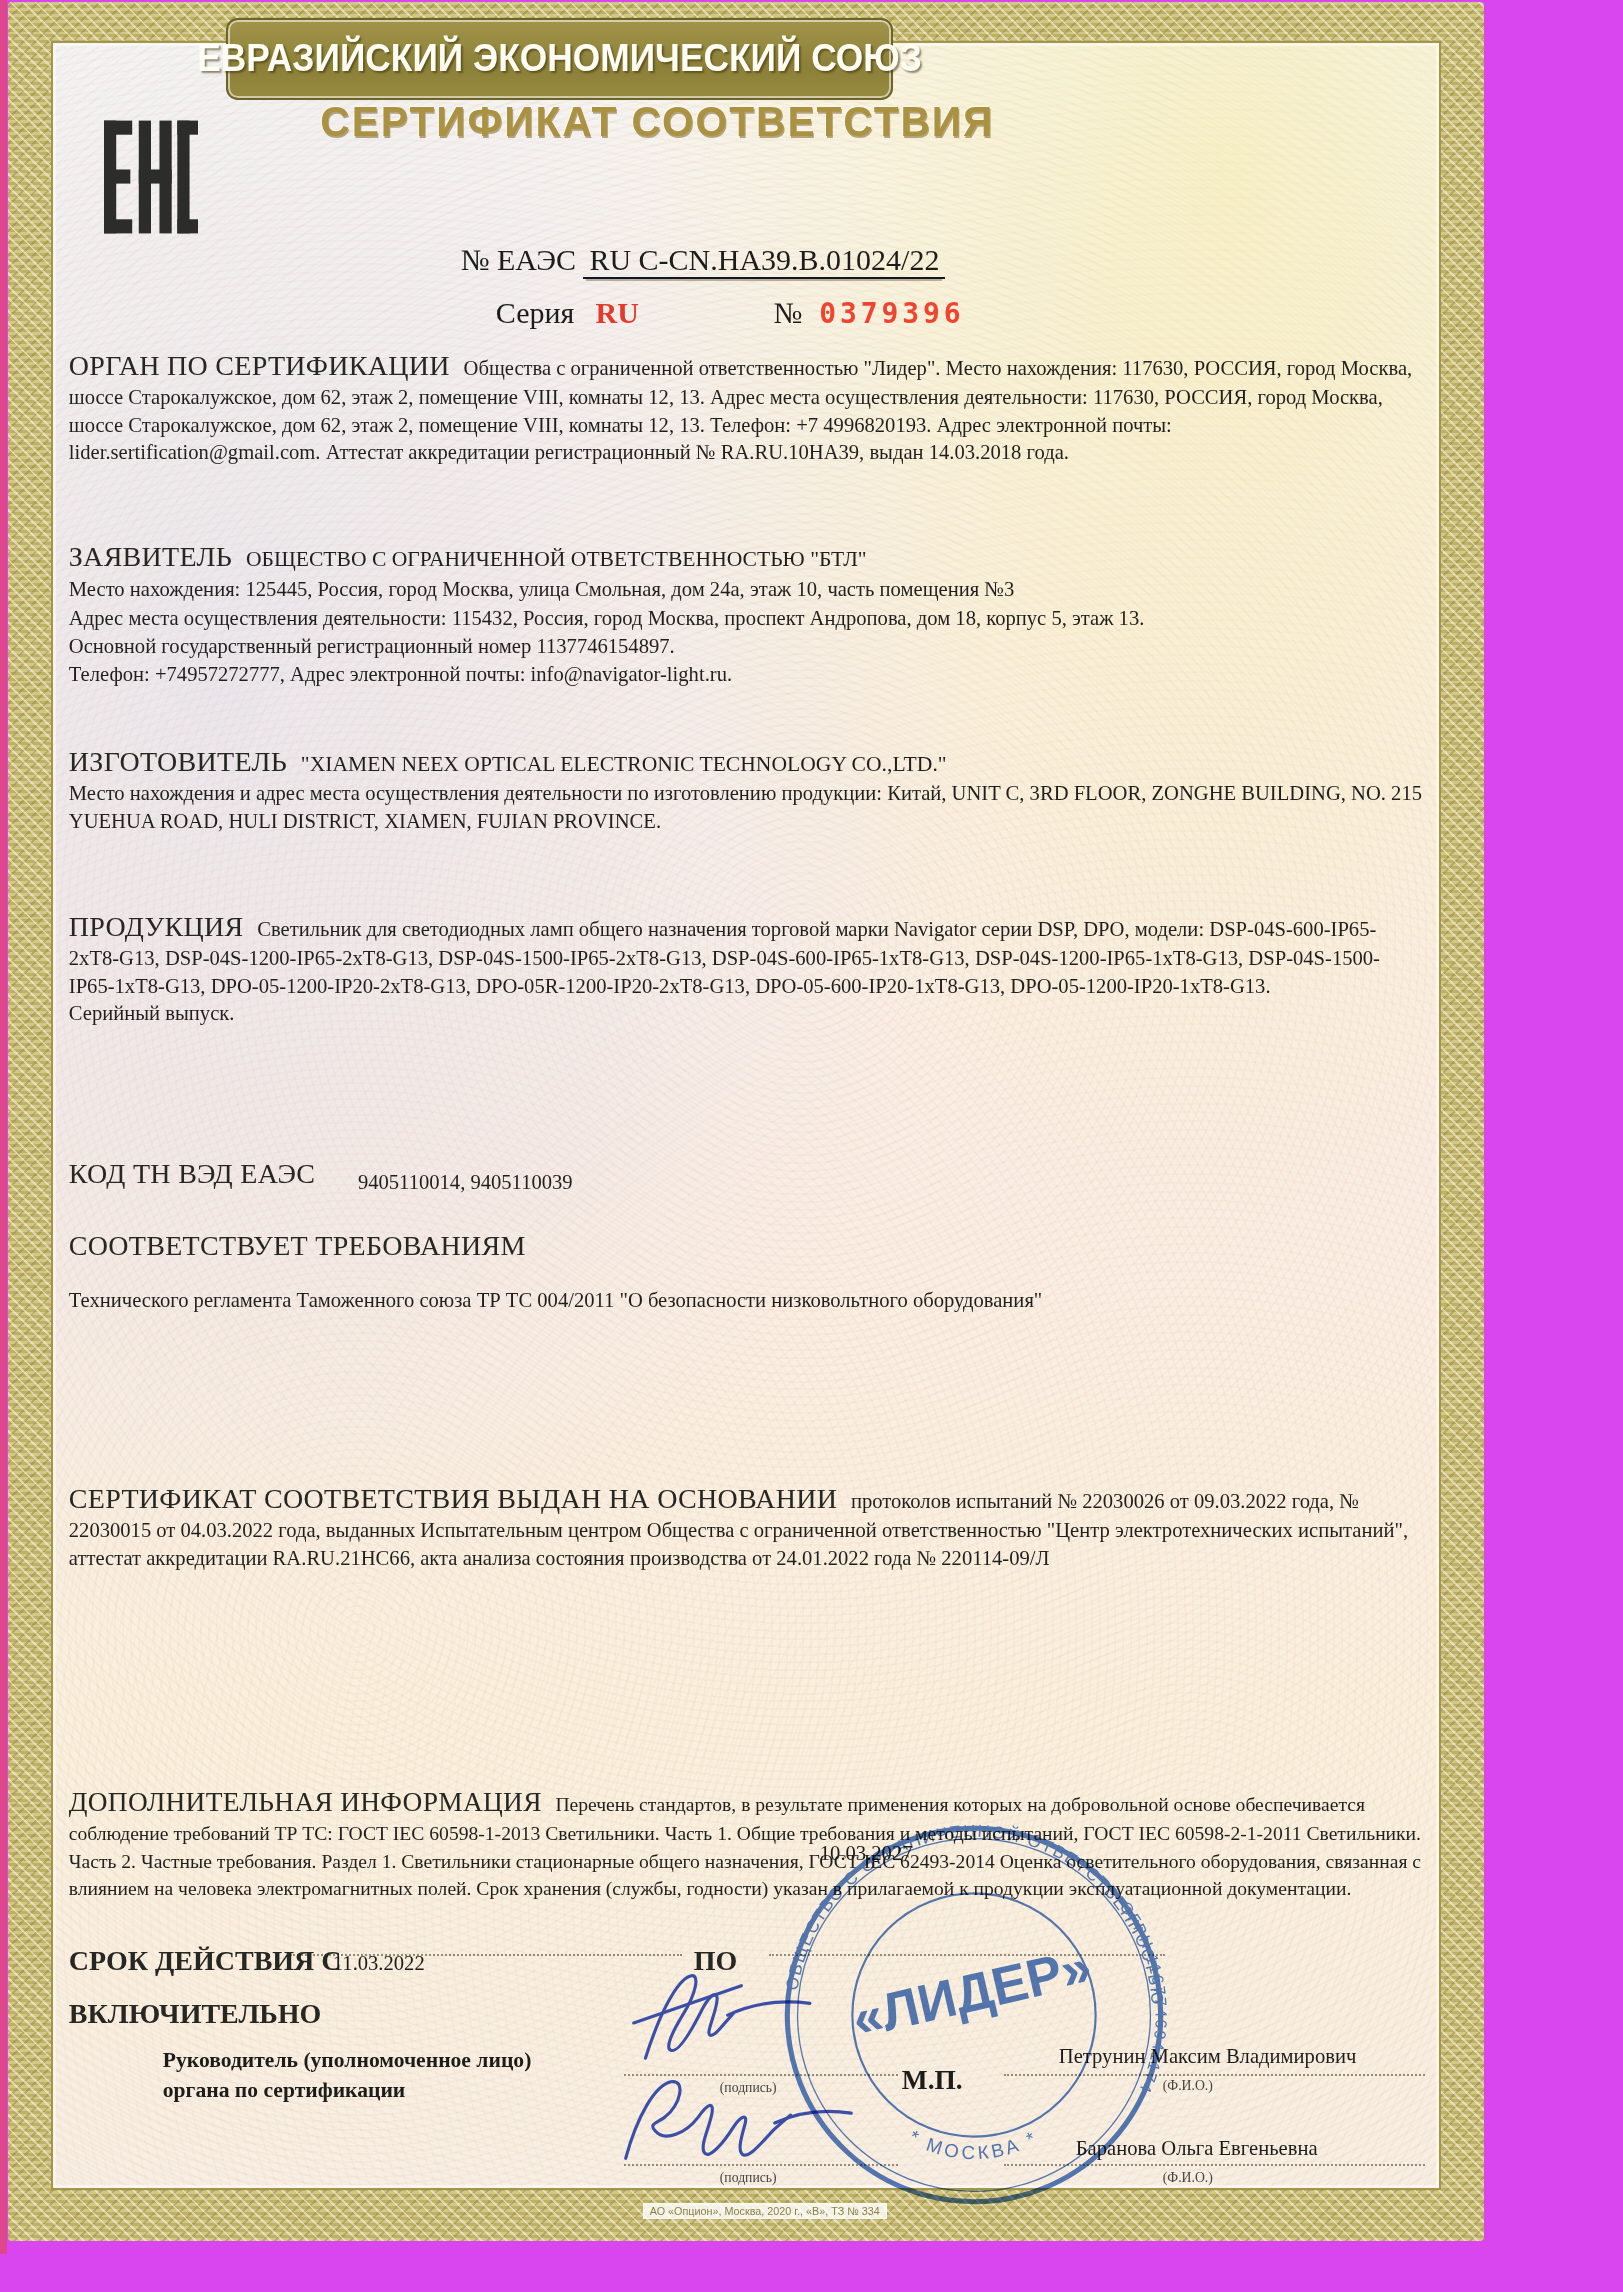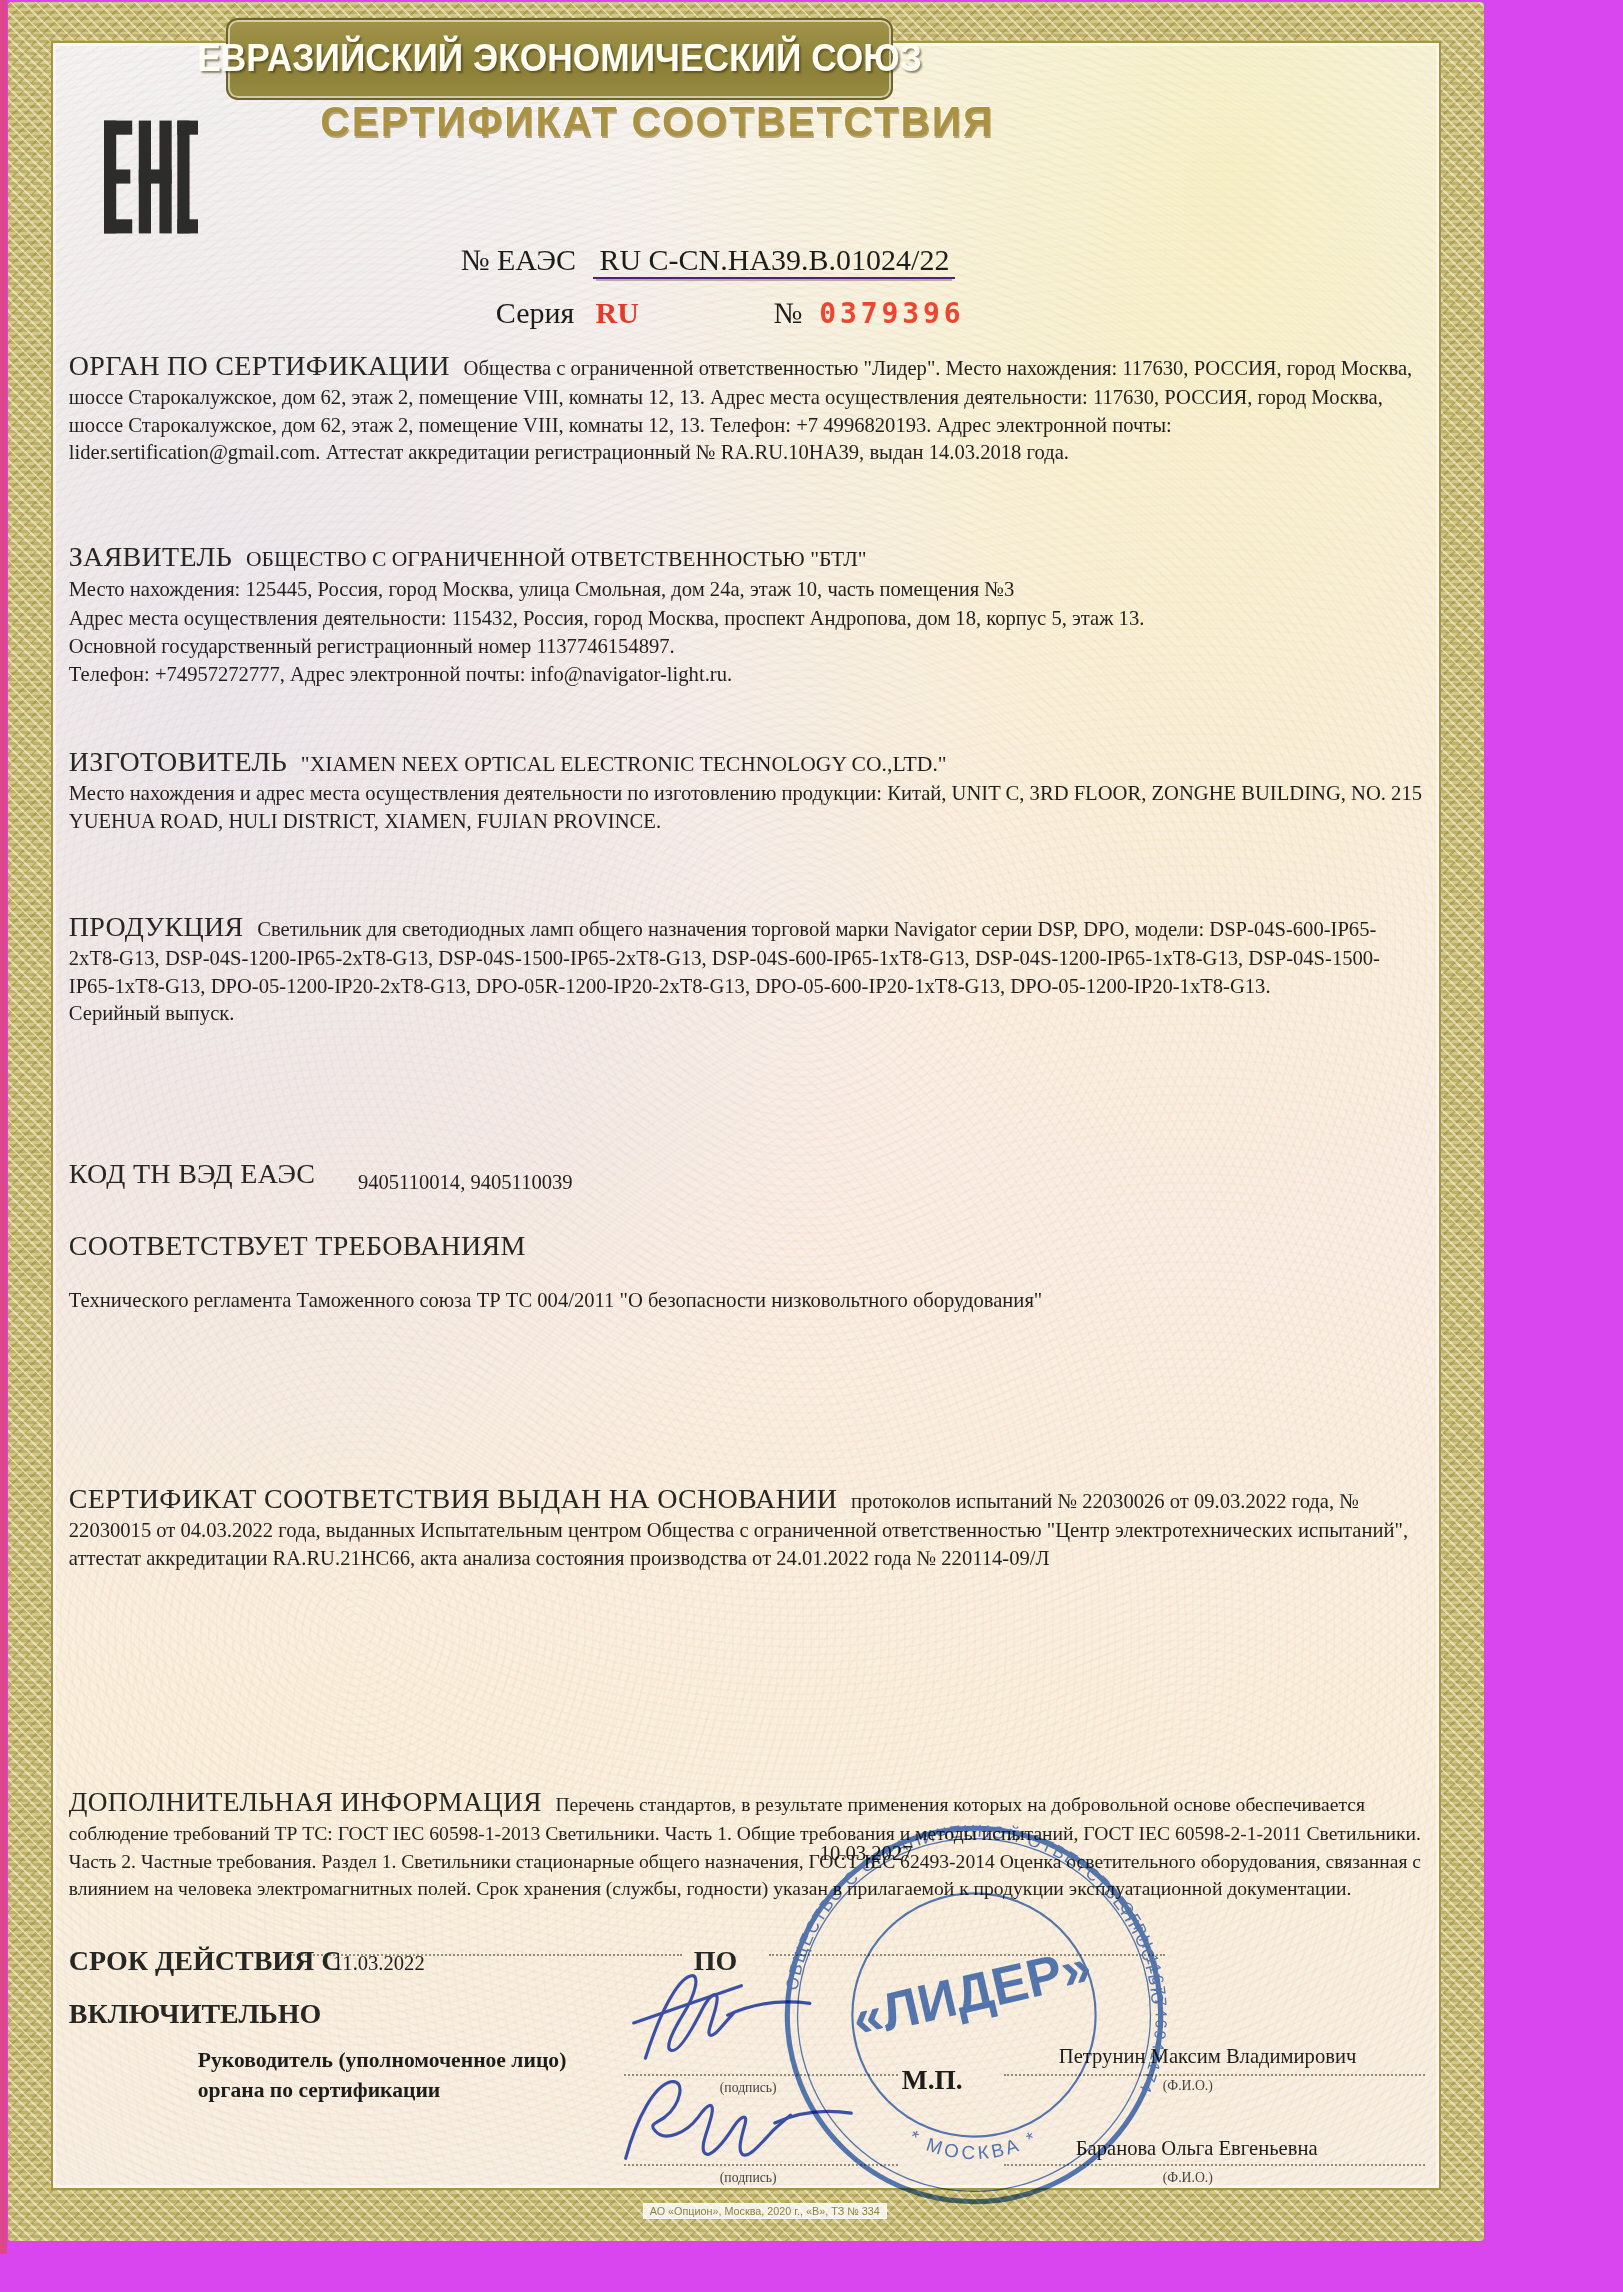--- a/index.html
+++ b/index.html
@@ -32,39 +32,39 @@
           display:flex;align-items:center;justify-content:center;}
   .banner span{font-family:"Liberation Sans",sans-serif;font-weight:bold;font-size:38px;
           letter-spacing:0px;color:#fffef5;white-space:nowrap;transform:scaleX(.93);
           text-shadow:2px 2px 2px rgba(60,50,10,.55);}
   .eac{position:absolute;left:96px;top:118px;width:94px;height:114px;z-index:4;}
   .doc-title{position:absolute;left:302px;top:96px;width:690px;text-align:center;z-index:4;
           font-family:"Liberation Sans",sans-serif;font-weight:bold;font-size:42px;letter-spacing:2px;
           color:#ab9242;white-space:nowrap;transform:scaleX(.97);
           text-shadow:1px 2px 0 rgba(122,100,40,.55), -1px -1px 0 rgba(255,255,240,.6);}
   .numline{position:absolute;left:453px;top:241px;font-size:30px;z-index:4;white-space:nowrap;}
-  .numline .val{margin-left:10px;border-bottom:2px solid #4c1d95;padding:0 5.9px 1px 5.9px;
+  .numline .val{margin-left:0;border-bottom:2px solid #0f172a;padding:0 5.9px 1px 5.9px;
           box-shadow:0 4.9px 0 -2.9px rgba(140,120,80,.55);}
   .serline{position:absolute;left:488px;top:294px;font-size:30px;z-index:4;white-space:nowrap;}
   .serline .ru{color:#e23b2c;font-weight:bold;margin-left:13.7px;}
   .serline .no{margin-left:127px;}
   .serline .digits{color:#ef4430;font-family:"DejaVu Sans Mono",monospace;font-weight:bold;
           font-size:28px;letter-spacing:3.9px;margin-left:9.8px;}
 
   
   .sec{position:absolute;left:61px;width:1355px;font-size:20.6px;line-height:1.33;color:#201f1d;z-index:3;}
   .h{font-weight:normal;font-size:28px;letter-spacing:0.3px;color:#262622;margin-right:13.7px;}
   .name{font-size:21.6px;}
   .lines div{margin-top:1px;}
 
   
   .lbl-big{position:absolute;font-weight:bold;font-size:28px;z-index:3;color:#262622;}
   .dateval{position:absolute;font-size:20.6px;z-index:3;}
   .dotline{position:absolute;border-bottom:2px dotted #8e8d74;z-index:2;}
-  .role{position:absolute;left:155px;width:392px;font-weight:bold;font-size:21.6px;line-height:1.4;z-index:3;margin-left:35px;}
+  .role{position:absolute;left:155px;width:392px;font-weight:bold;font-size:21.6px;line-height:1.4;z-index:3;}
   .caption{position:absolute;font-size:13.7px;color:#44433f;z-index:3;}
   .fio-name{position:absolute;font-size:20.6px;z-index:3;white-space:nowrap;}
   .mp{position:absolute;left:894px;top:2063px;font-weight:bold;font-size:27.4px;z-index:6;}
   .footer-imprint{position:absolute;left:635px;top:2201px;z-index:6;
         font-family:"Liberation Sans",sans-serif;font-size:10.8px;color:#8a7f45;
         background:rgba(255,255,255,.82);padding:1px 5.9px;border:1px solid rgba(255,255,255,.9);}
 
   
   .sig{position:absolute;z-index:4;}
   .stamp{position:absolute;left:769px;top:1816px;width:394px;height:394px;z-index:5;

